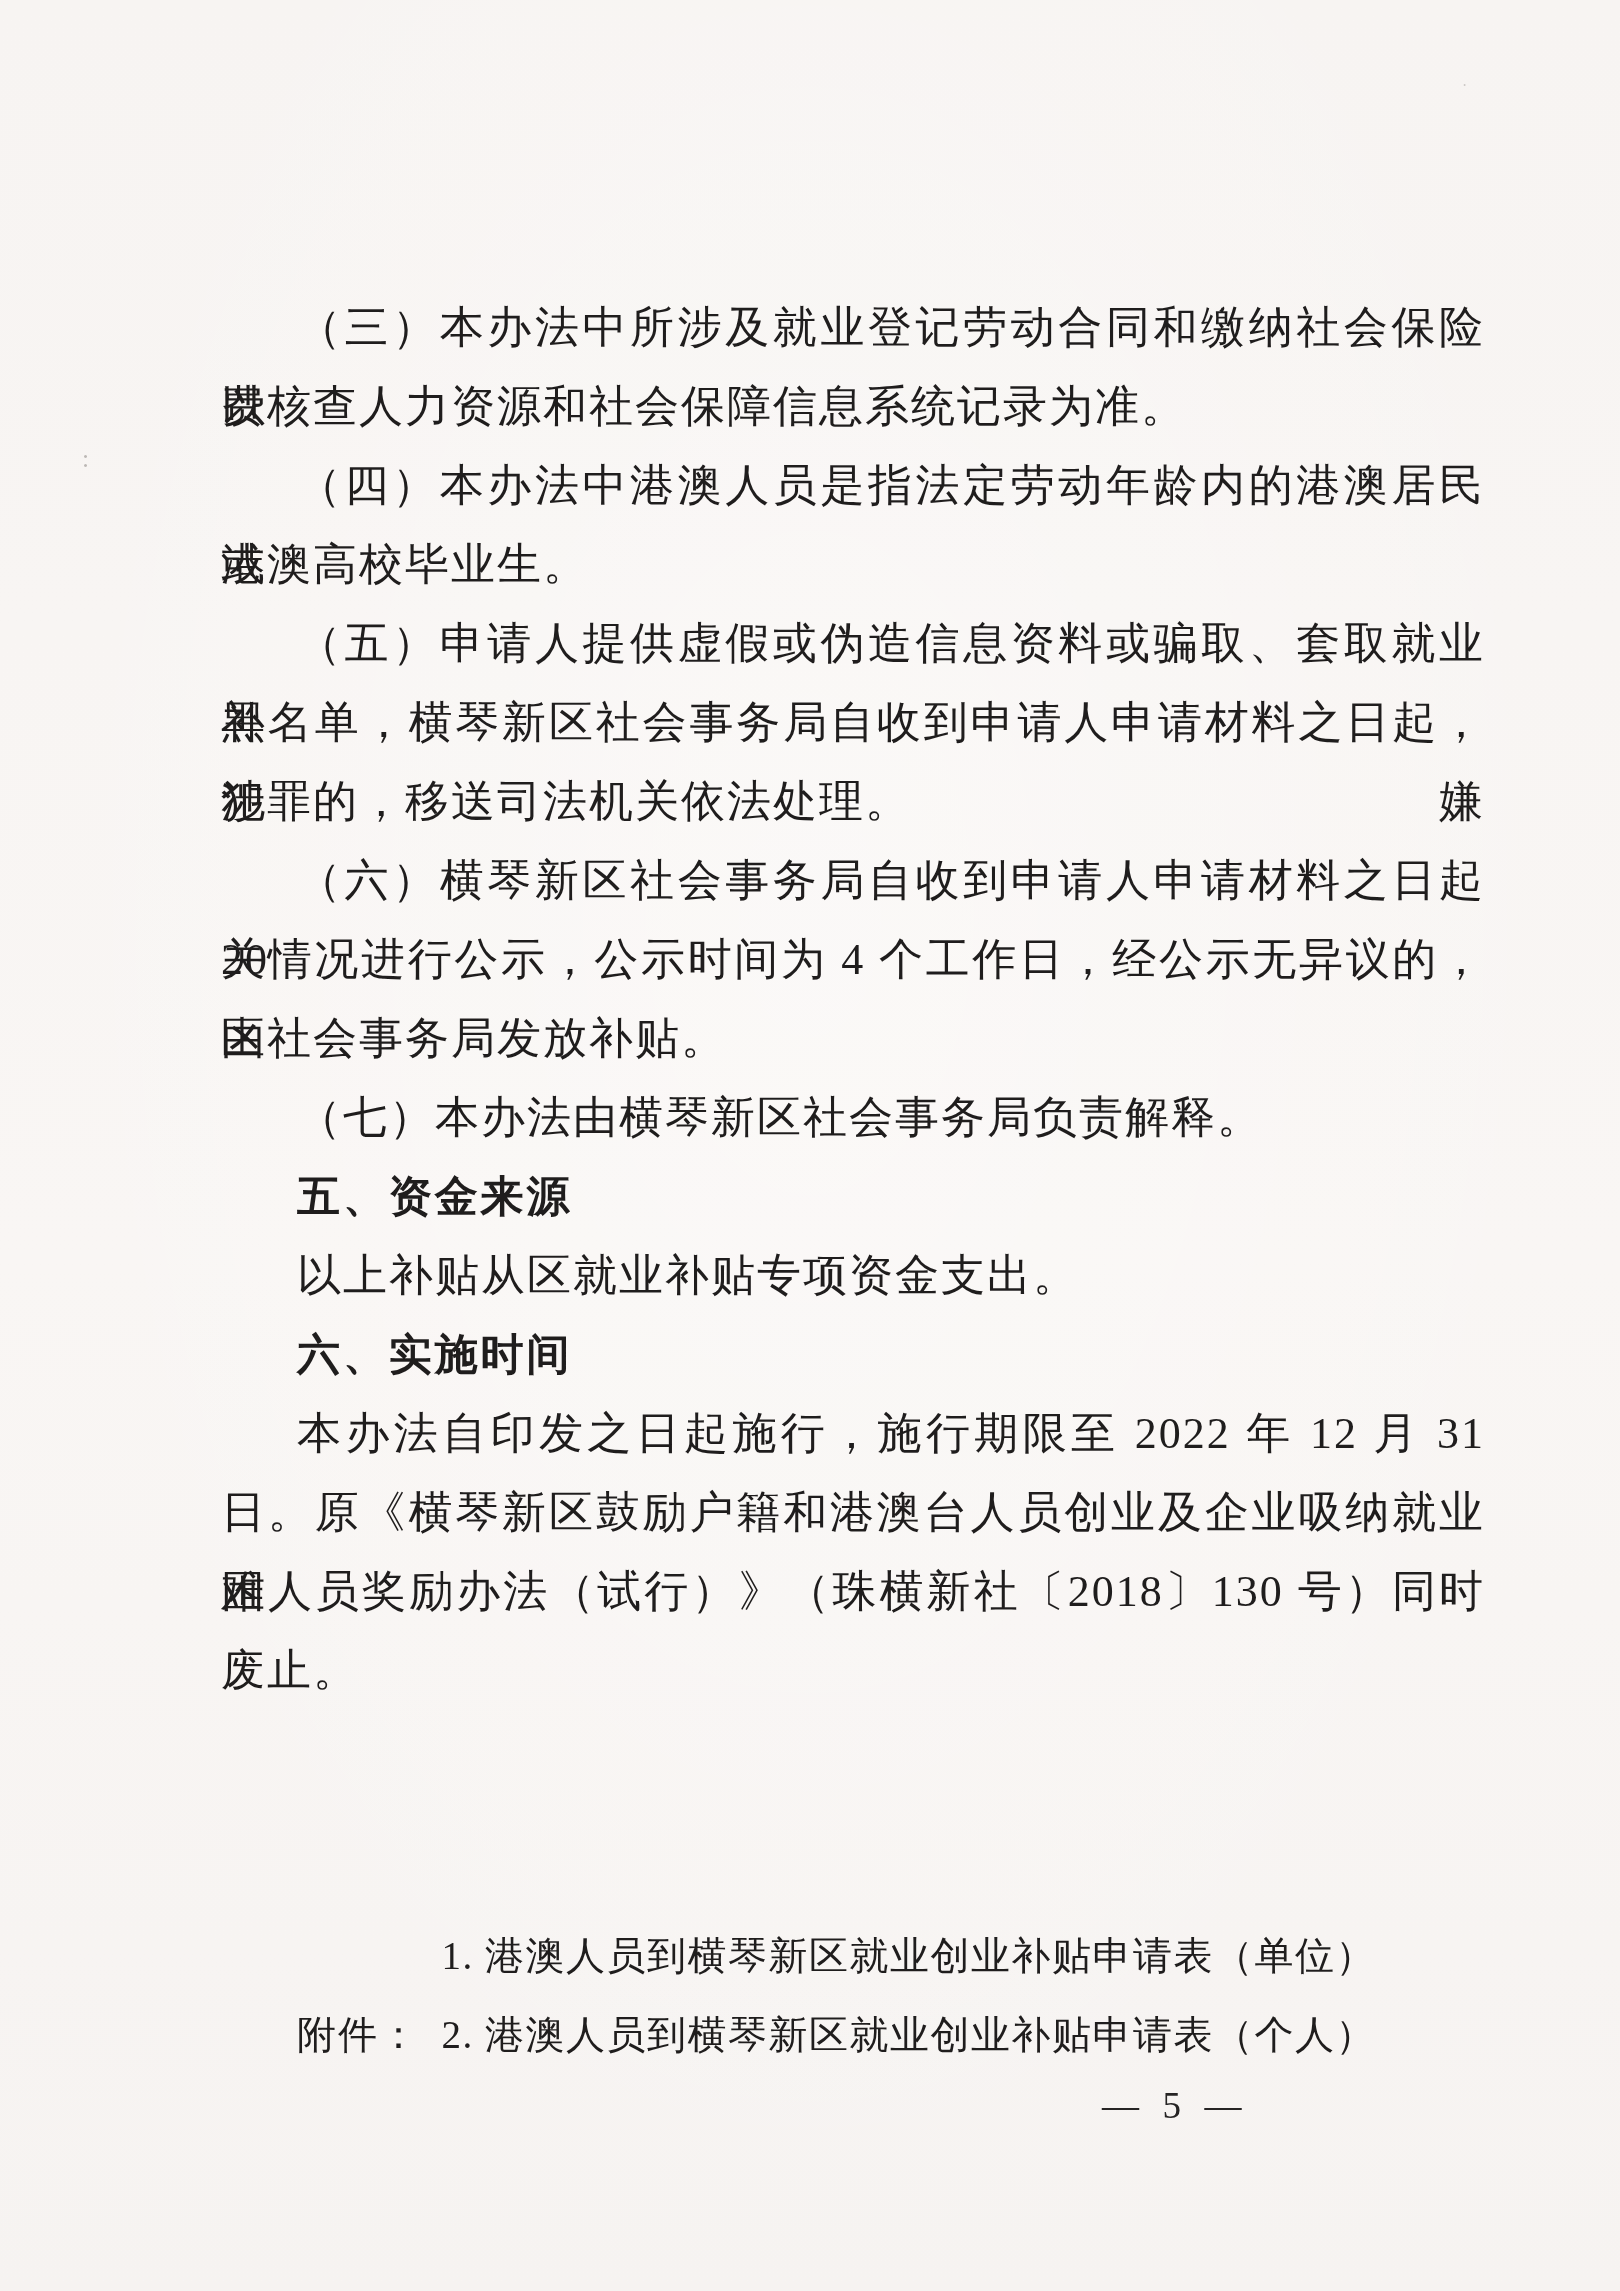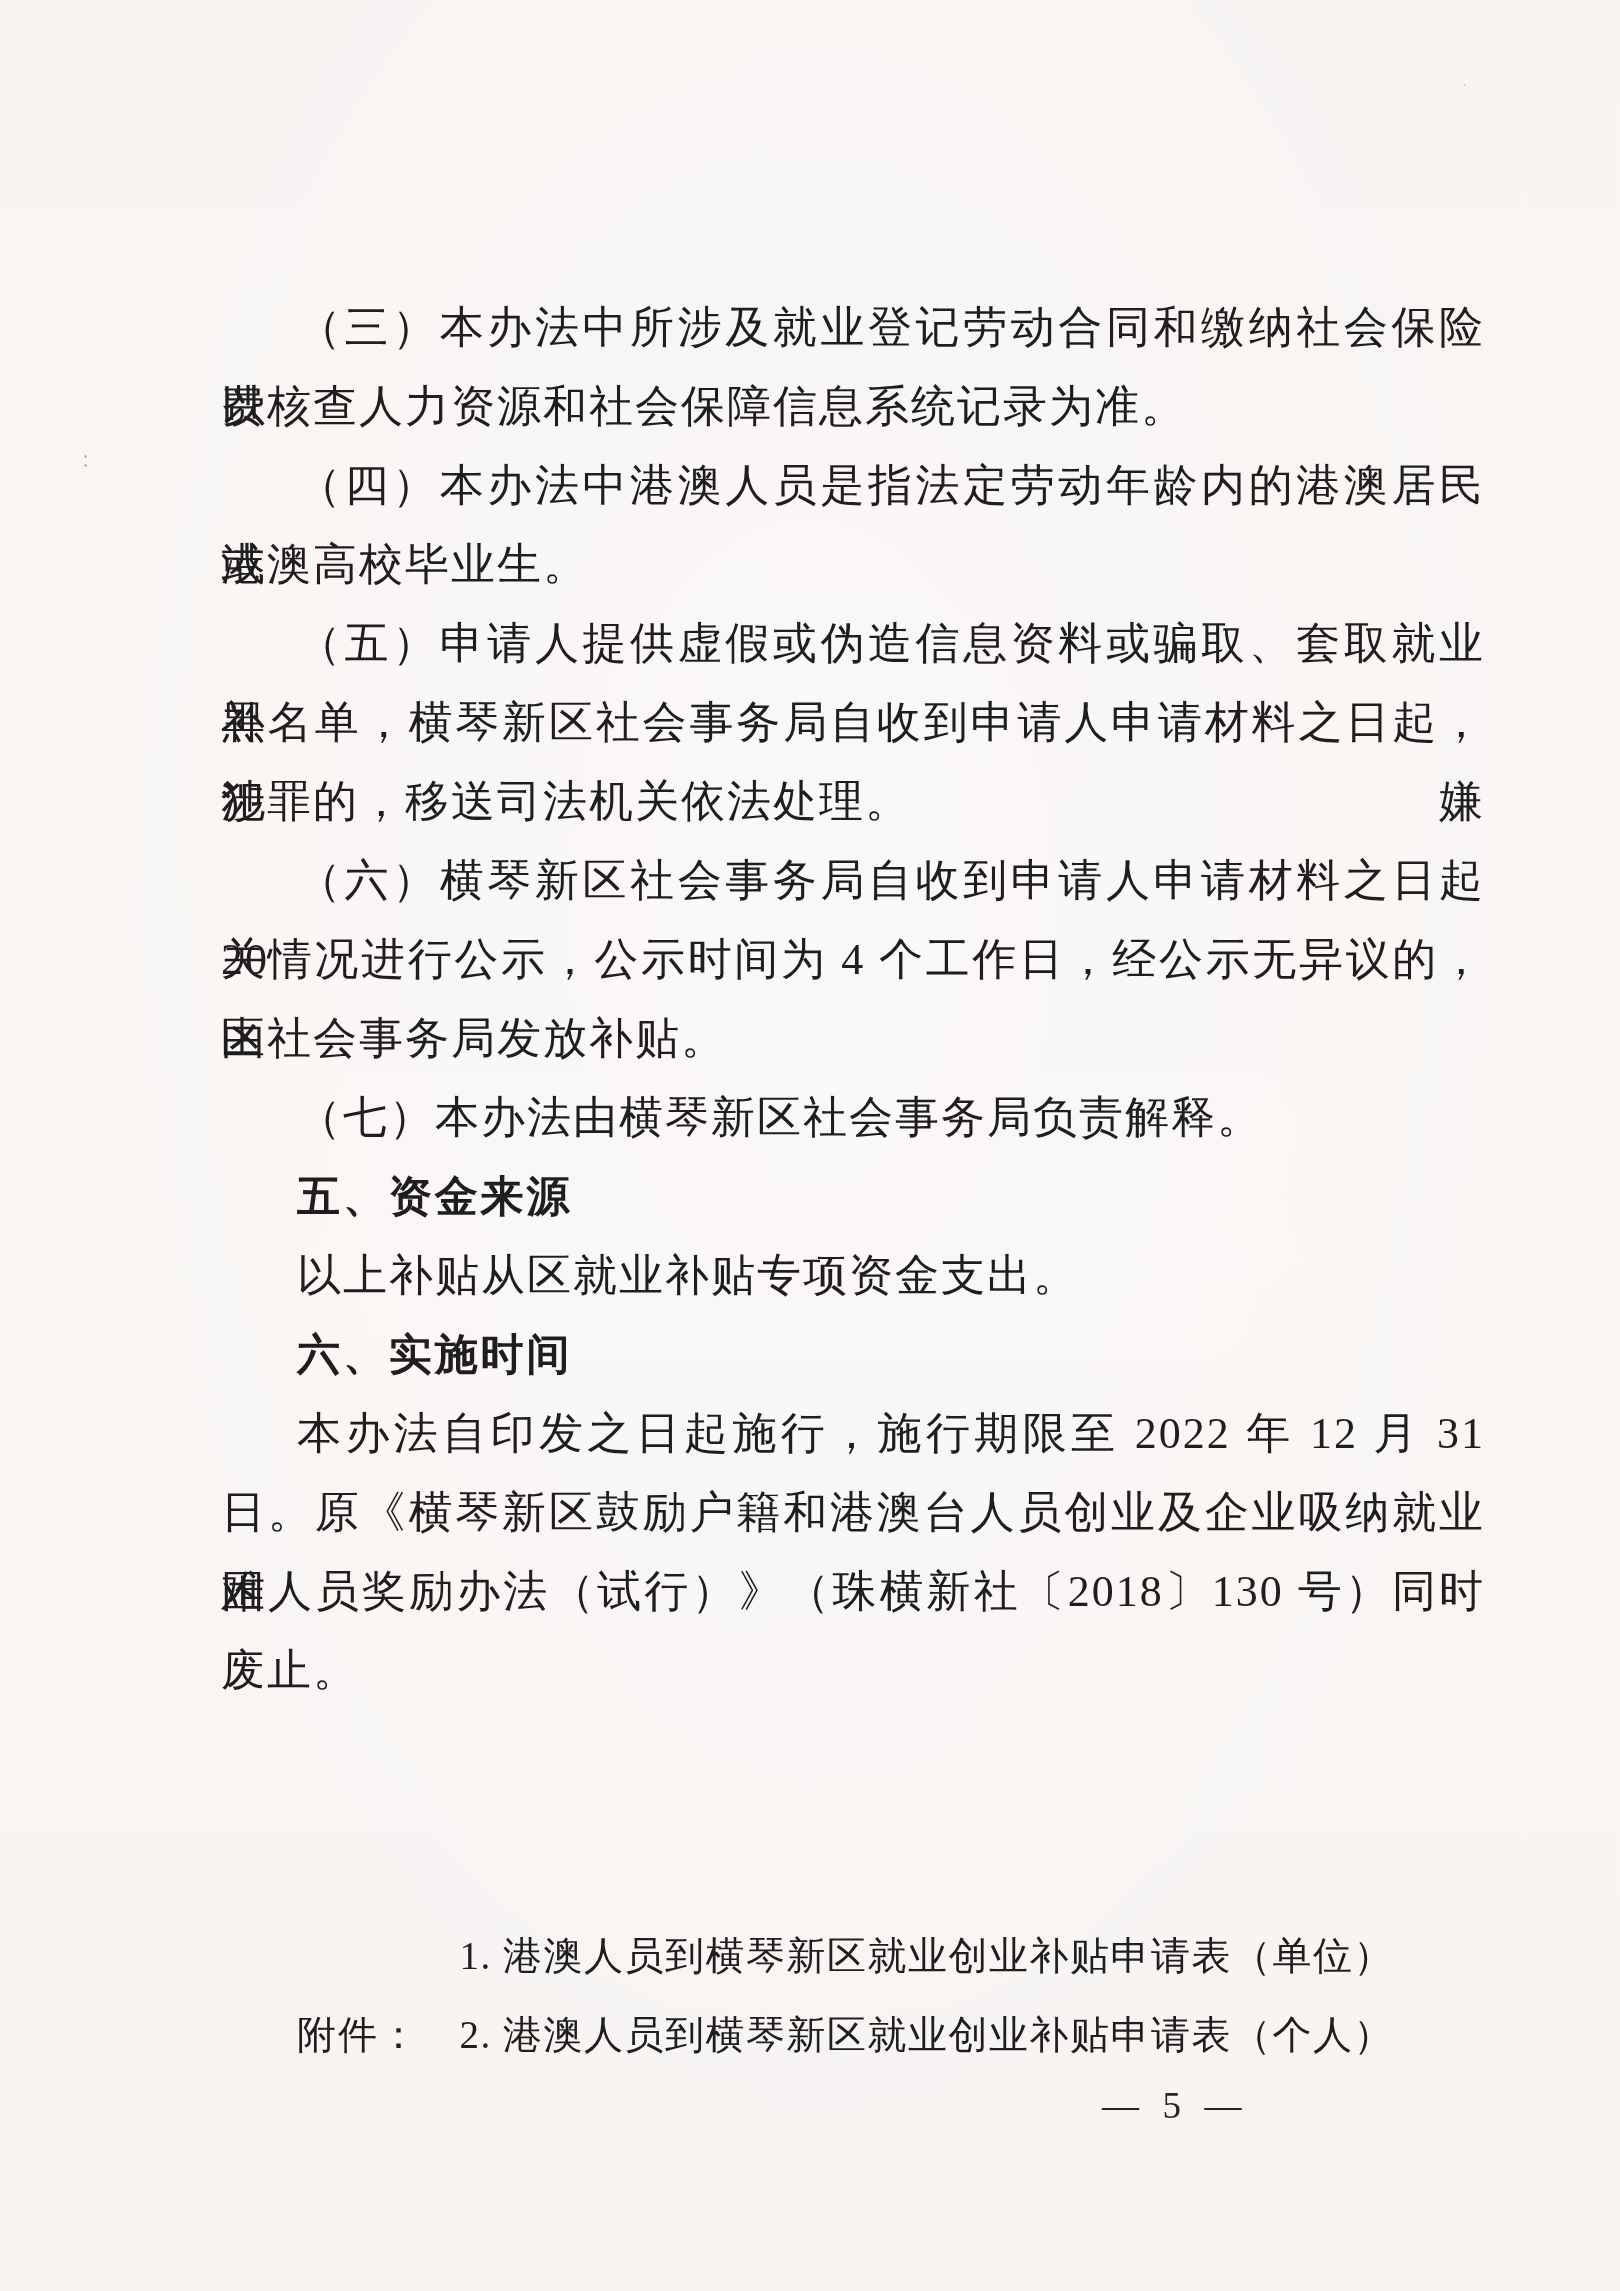--- a/index.html
+++ b/index.html
@@ -34,21 +34,21 @@
     font-family:"DejaVu Sans","Liberation Sans",sans-serif;
     font-weight:bold;font-size:43px;letter-spacing:2.9px;
   }
   .attachments{
     position:absolute;left:297px;top:1916px;
     display:flex;align-items:flex-end;
     font-size:39px;letter-spacing:2px;line-height:79px;
   }
   .attachments .label{white-space:nowrap;}
   .attachments .items{margin-left:21.6px;}
-  .attachments .item{white-space:nowrap;letter-spacing:1.5px;height:79px;line-height:79px;margin-left:18px;}
+  .attachments .item{white-space:nowrap;letter-spacing:1.5px;height:79px;line-height:79px;}
   .page-number{
     position:absolute;left:1102px;top:2084px;
     font-size:37px;line-height:43px;
     display:flex;gap:23.5px;align-items:center;
     color:#262424;
   }
   .speck{position:absolute;color:#8d8884;opacity:.55;font-size:25.5px;line-height:25.5px;}
   .speck.s1{left:82px;top:446px;}
   .speck.s2{left:1462px;top:73px;font-size:15.7px;opacity:.4;}
 </style>

